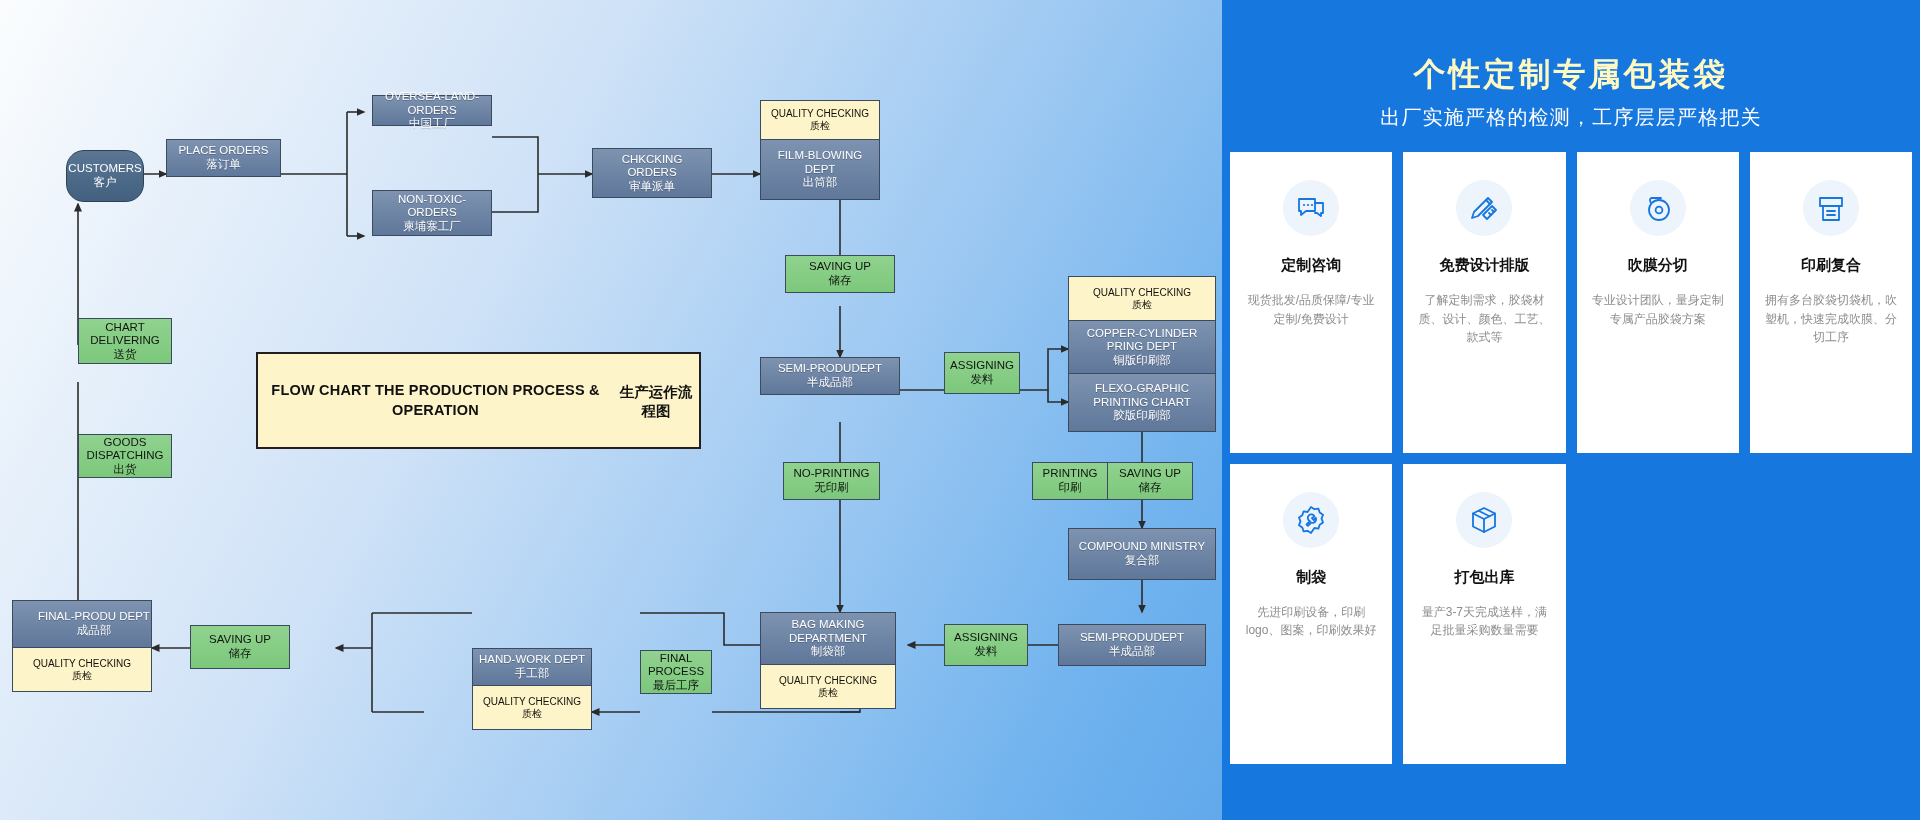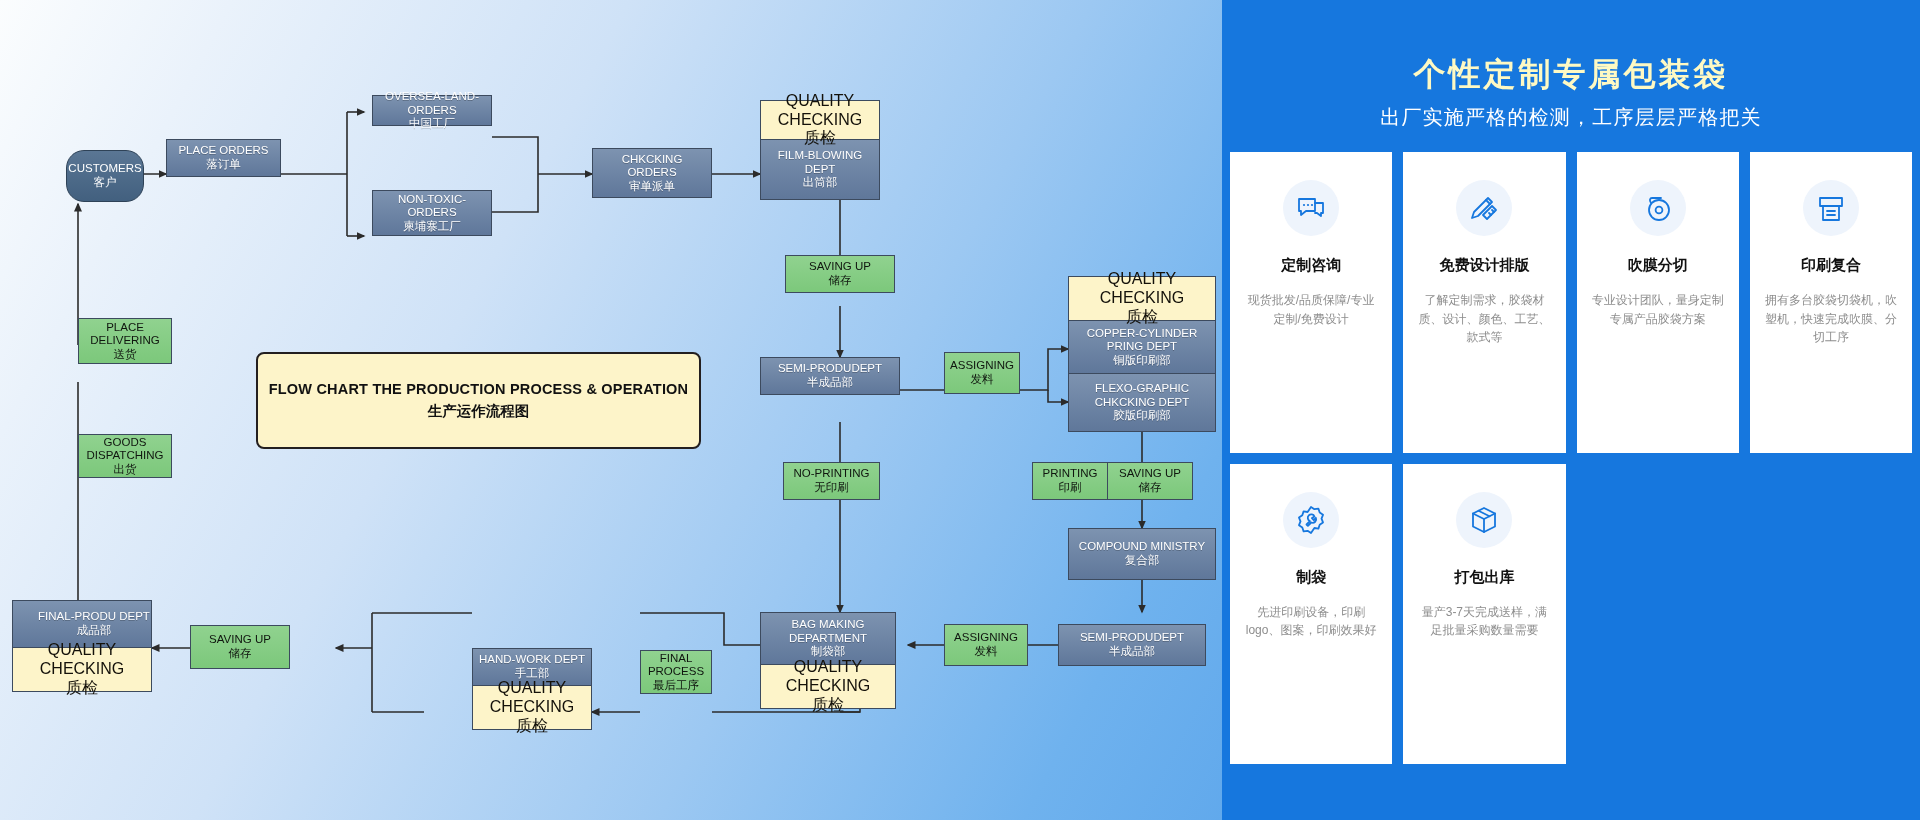--- a/index.html
+++ b/index.html
@@ -36,39 +36,39 @@
     text-shadow: 0 1px 0 rgba(0,0,0,.25);
   }
   .n-green {
     background: linear-gradient(180deg,#90d28f 0%, #7cc87b 100%);
     color: #10160f;
     font-size: 11.5px;
   }
   .n-yellow {
     background: #fdf4c9;
     color: #14110a;
-    font-size: 16px;
+    font-size: 10px;
   }
   .n-round {
     border-radius: 18px;
     background: linear-gradient(180deg,#5a7694 0%, #42607f 100%);
     color:#fff;
     border: 1px solid #2e4257;
     font-size: 11.5px;
     margin-left: 44px;
   }
   .stack { position:absolute; z-index:3; }
   .stack > .node { position: static; width: 100%; }
 
   .title-card {
     position: absolute;
     background: #fdf4c9;
     border: 2px solid #231f20;
-    border-radius: 8px;
-    display:flex; flex-direction:column; align-items:center; justify-content:center;
+    border-radius: 0;
+    display:flex; flex-direction:row; align-items:center; justify-content:center;
     text-align:center;
     z-index: 3;
   }
   .title-card .t-en {
     font-weight: 700; font-size: 14.5px; color:#111; letter-spacing: .2px; line-height:1.35;
   }
   .title-card .t-cn {
     font-weight: 700; font-size: 14.5px; color:#111; margin-top: 2px;
   }
 
@@ -243,21 +243,21 @@
     <div class="stack" style="left:1068px; top:276px; width:148px;">
       <div class="node n-yellow" style="height:45px;">
         <span class="en" style="max-width:130px;">QUALITY CHECKING</span>
         <span class="cn">质检</span>
       </div>
       <div class="node n-blue" style="height:53px; border-top:none;">
         <span class="en" style="max-width:136px;">COPPER-CYLINDER PRING DEPT</span>
         <span class="cn">铜版印刷部</span>
       </div>
       <div class="node n-blue" style="height:58px; border-top:none;">
-        <span class="en" style="max-width:136px;">FLEXO-GRAPHIC CHKCKING DEPT</span>
+        <span class="en" style="max-width:136px;">FLEXO-GRAPHIC PRINTING CHART</span>
         <span class="cn">胶版印刷部</span>
       </div>
     </div>
 
     <div class="node n-green" style="left:1032px; top:462px; width:76px; height:38px;">
       <span class="en">PRINTING</span>
       <span class="cn">印刷</span>
     </div>
     <div class="node n-green" style="left:1108px; top:462px; width:85px; height:38px; border-left:none;">
       <span class="en">SAVING UP</span>
@@ -327,21 +327,21 @@
         <span class="cn">质检</span>
       </div>
     </div>
 
     <div class="node n-green" style="left:78px; top:434px; width:94px; height:44px;">
       <span class="en" style="max-width:88px;">GOODS DISPATCHING</span>
       <span class="cn">出货</span>
     </div>
 
     <div class="node n-green" style="left:78px; top:318px; width:94px; height:46px;">
-      <span class="en" style="max-width:88px;">PLACE DELIVERING</span>
+      <span class="en" style="max-width:88px;">CHART DELIVERING</span>
       <span class="cn">送货</span>
     </div>
 
     <div class="title-card" style="left:256px; top:352px; width:445px; height:97px;">
       <div class="t-en">FLOW CHART THE PRODUCTION PROCESS &amp; OPERATION</div>
       <div class="t-cn">生产运作流程图</div>
     </div>
 
   </div>
 

